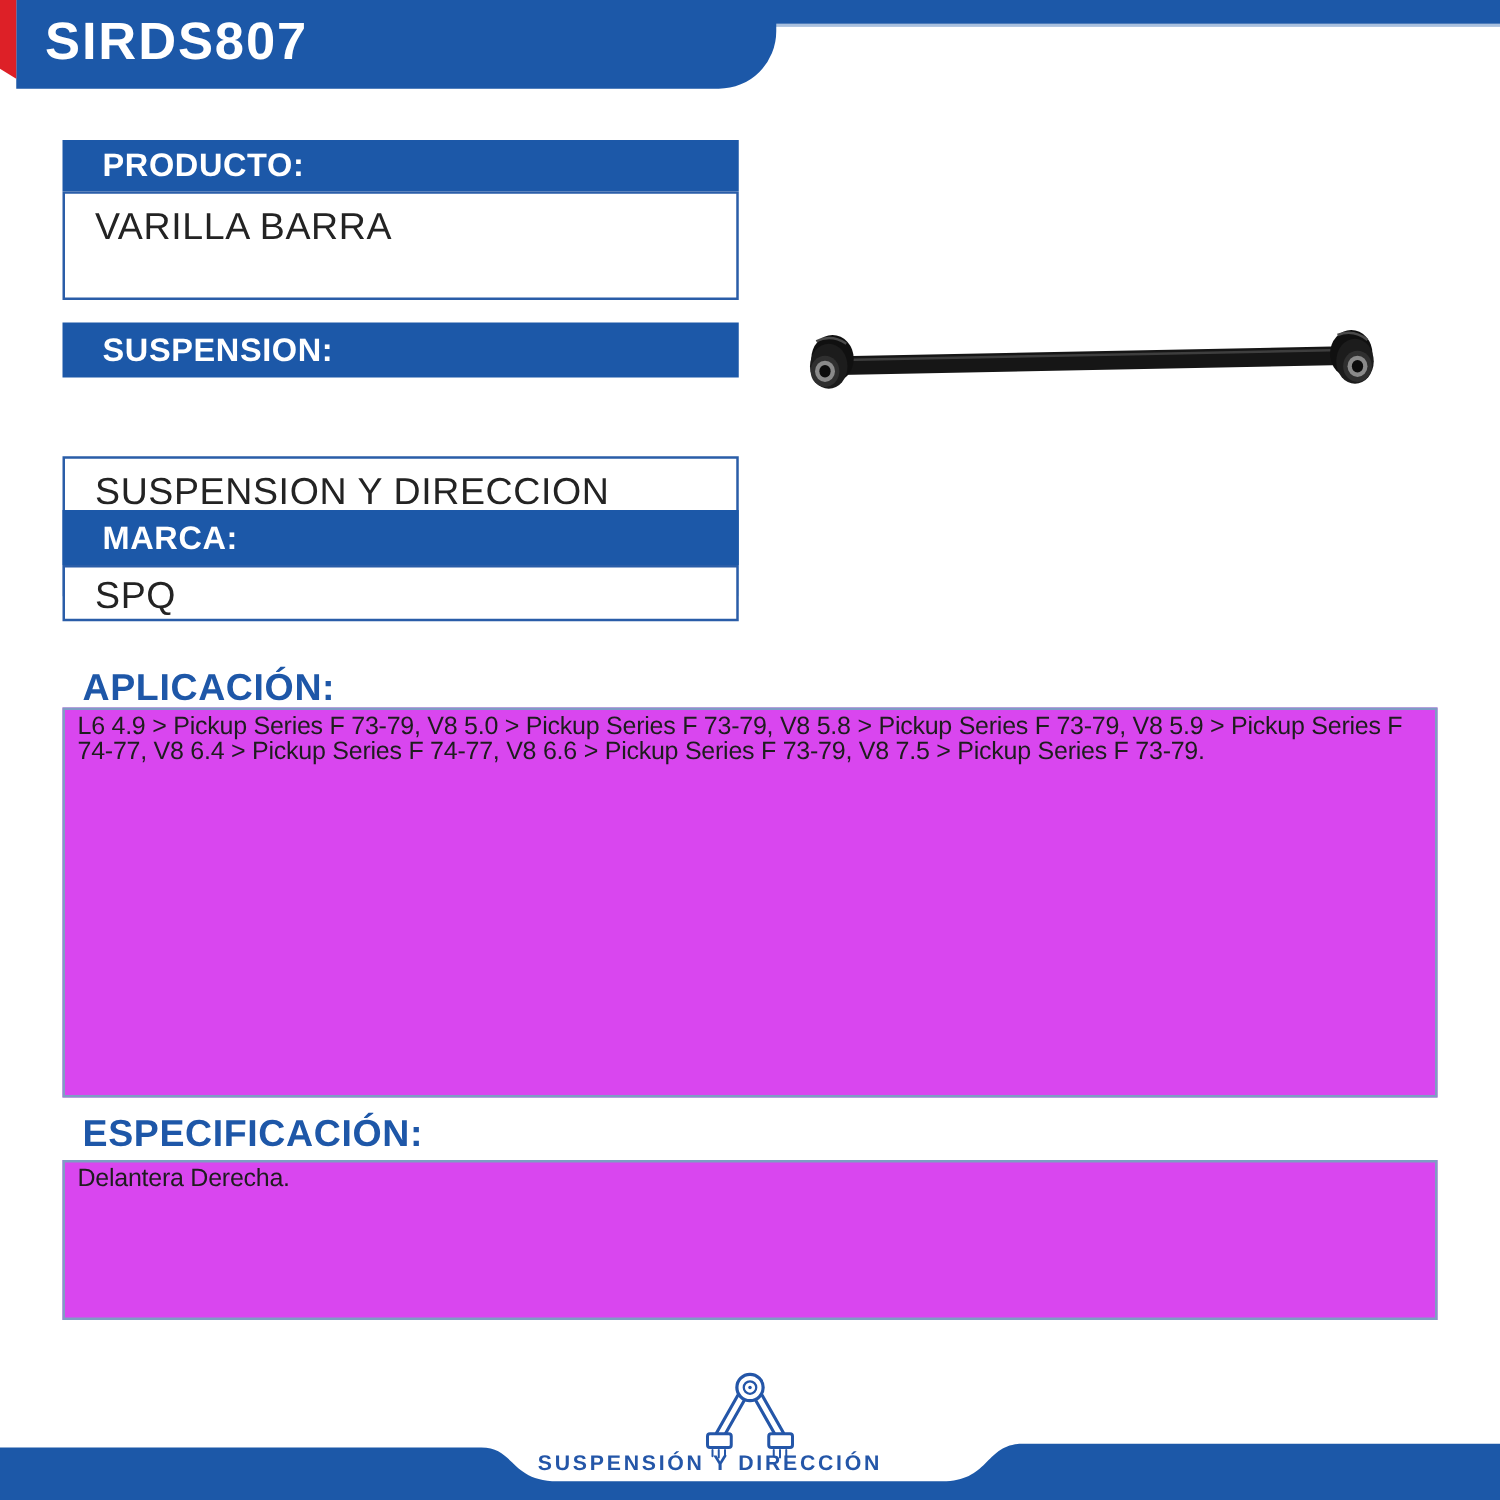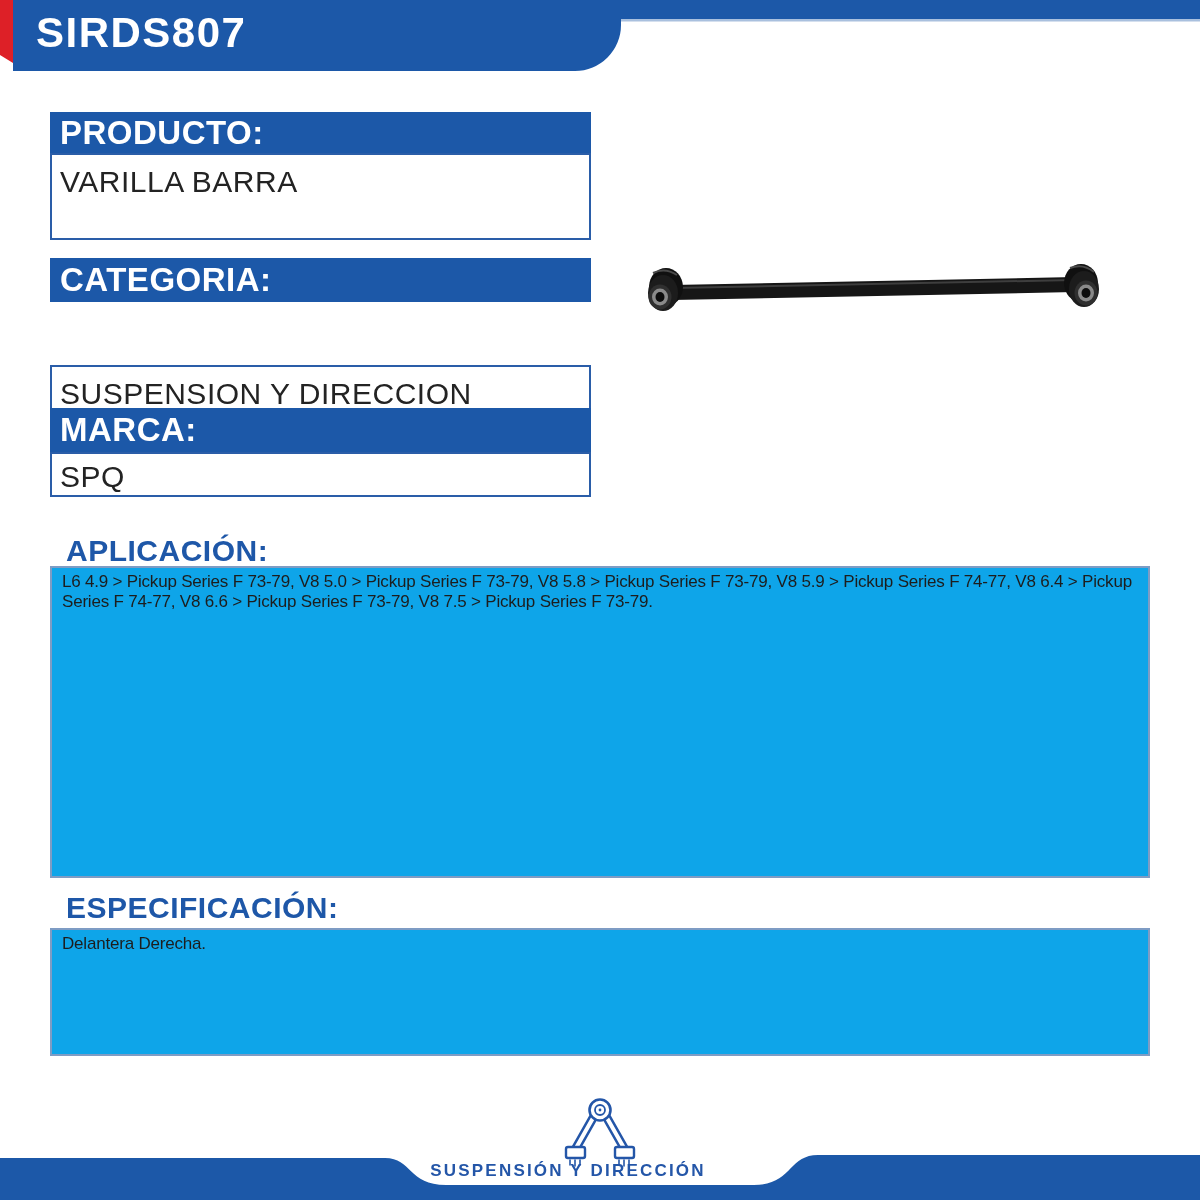--- a/index.html
+++ b/index.html
@@ -10,45 +10,45 @@
   .abs{position:absolute;}
   
   #header-svg{left:0;top:0;width:1200px;height:80px;}
   .part-number{
     left:36px;top:0;height:66px;line-height:66px;
     color:#ffffff;font-size:42px;font-weight:700;letter-spacing:1.5px;
   }
   
   .field-bar{
     left:50px;width:541px;background:#1c58a8;color:#ffffff;
-    font-weight:700;font-size:33px;letter-spacing:.5px;
-    padding-left:10px;box-sizing:border-box;display:flex;align-items:center;
+    font-weight:700;font-size:26px;letter-spacing:.5px;
+    padding-left:32px;box-sizing:border-box;display:flex;align-items:center;
   }
   .field-box{
     left:50px;width:541px;background:#ffffff;border:2px solid #2a5da8;
     box-sizing:border-box;color:#232323;font-size:30px;letter-spacing:.5px;
-    padding:10px 8px;
+    padding:10px 24px;
   }
   #producto-bar{top:112px;height:41px;}
   #producto-box{top:153px;height:87px;}
   #categoria-bar{top:258px;height:44px;}
   #categoria-box{top:318px;height:112px;margin-top:47px;}
   #marca-bar{top:408px;height:44px;}
   #marca-box{top:452px;height:45px;padding-top:6px;}
   
   #product-svg{left:620px;top:240px;width:560px;height:120px;}
   
   .section-heading{
     left:66px;color:#1e57a8;font-size:30px;font-weight:700;letter-spacing:.5px;
   }
   #aplicacion-heading{top:534px;}
   #especificacion-heading{top:891px;text-align:right;}
   .section-box{
-    left:50px;width:1100px;background:#0ea5e9;border:2px solid #7e9cc4;
-    box-sizing:border-box;color:#1d1d1d;font-size:17px;line-height:19.5px;
+    left:50px;width:1100px;background:#d946ef;border:2px solid #7e9cc4;
+    box-sizing:border-box;color:#1d1d1d;font-size:20px;line-height:19.5px;
     letter-spacing:-.2px;padding:4px 10px;
   }
   #aplicacion-box{top:566px;height:312px;}
   #especificacion-box{top:928px;height:128px;}
   
   #footer-band-svg{left:0;top:1140px;width:1200px;height:60px;}
   #brand-logo-svg{left:555px;top:1092px;width:90px;height:80px;}
   .brand-name{
     left:0;top:1161px;width:1136px;text-align:center;
     color:#2456a8;font-size:17px;font-weight:700;letter-spacing:2.2px;
@@ -65,21 +65,21 @@
 <div class="abs part-number">SIRDS807</div>
 
 <div id="producto-bar" class="abs field-bar">
   <span>PRODUCTO:</span>
 </div>
 <div id="producto-box" class="abs field-box">
   <span>VARILLA BARRA</span>
 </div>
 
 <div id="categoria-bar" class="abs field-bar">
-  <span>CATEGORIA:</span>
+  <span>SUSPENSION:</span>
 </div>
 <div id="categoria-box" class="abs field-box">
   <span>SUSPENSION Y DIRECCION</span>
 </div>
 
 <div id="marca-bar" class="abs field-bar">
   <span>MARCA:</span>
 </div>
 <div id="marca-box" class="abs field-box">
   <span>SPQ</span>

